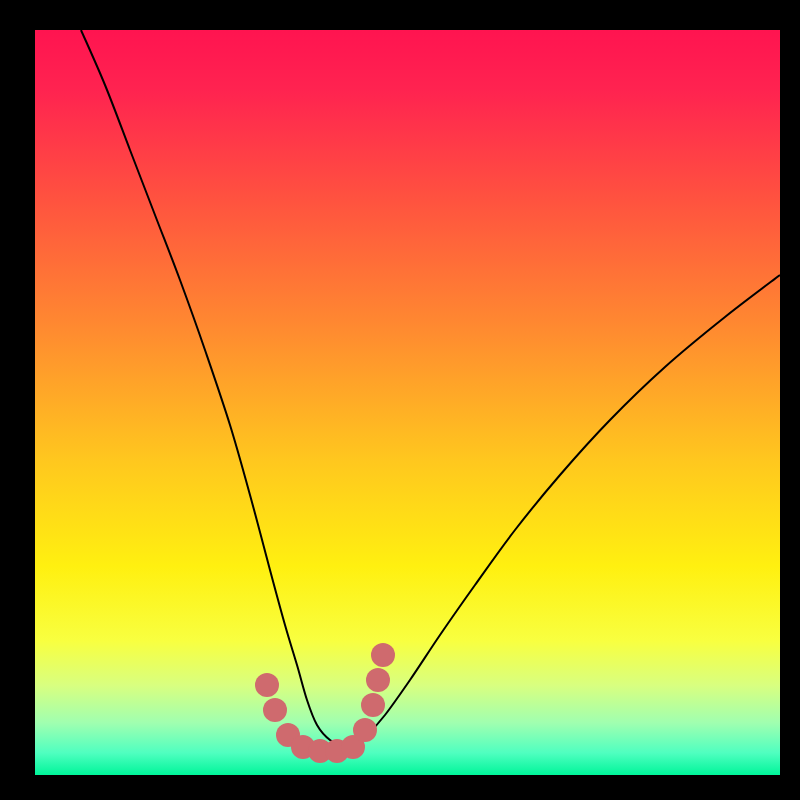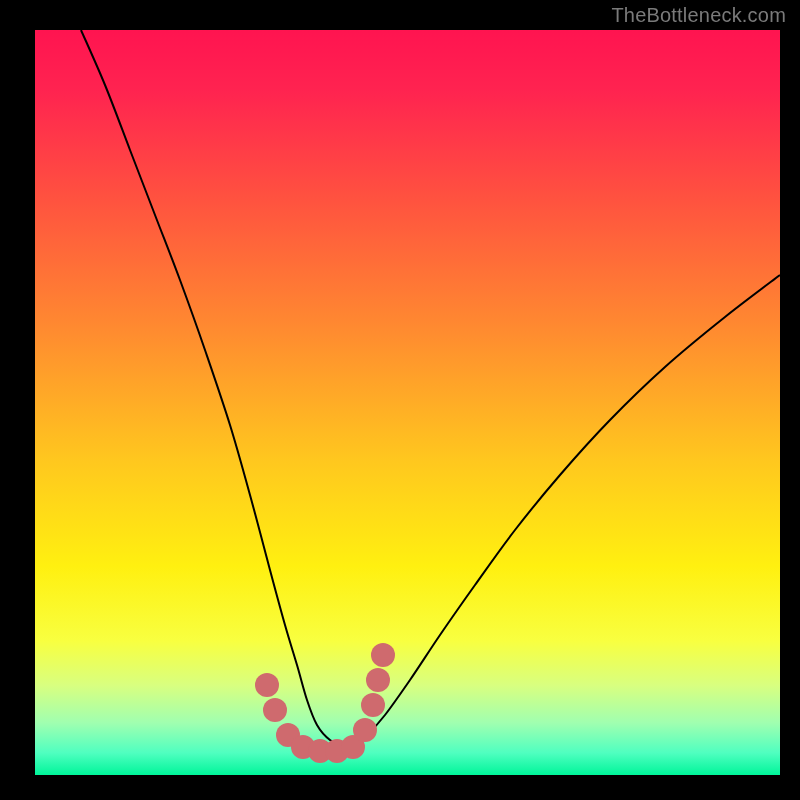--- a/index.html
+++ b/index.html
@@ -87,14 +87,13 @@
           <circle cx="302" cy="721" r="12" fill="#cf6a6e"></circle>
           <circle cx="318" cy="717" r="12" fill="#cf6a6e"></circle>
           <circle cx="330" cy="700" r="12" fill="#cf6a6e"></circle>
           <circle cx="338" cy="675" r="12" fill="#cf6a6e"></circle>
           <circle cx="343" cy="650" r="12" fill="#cf6a6e"></circle>
           <circle cx="348" cy="625" r="12" fill="#cf6a6e"></circle>
         </g>
     </svg>
   </div>
 
-  <div class="watermark">TheBottleneck.com</div>
 </div>
 
 </body></html>

